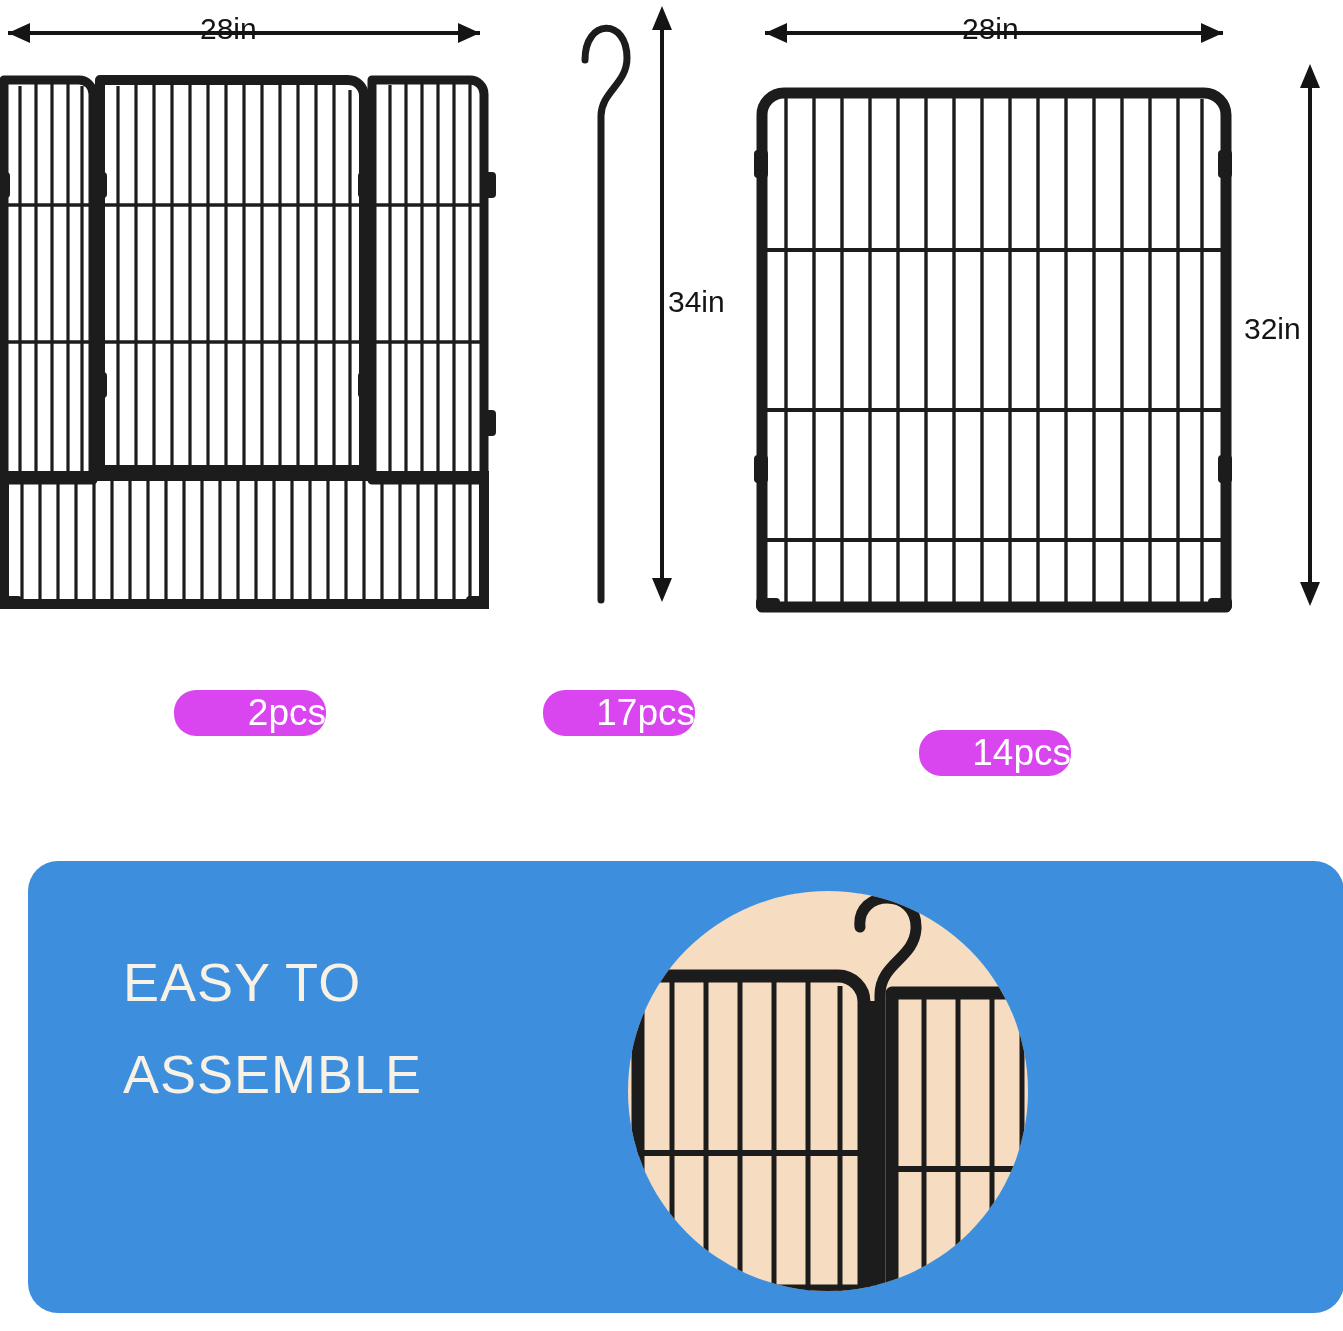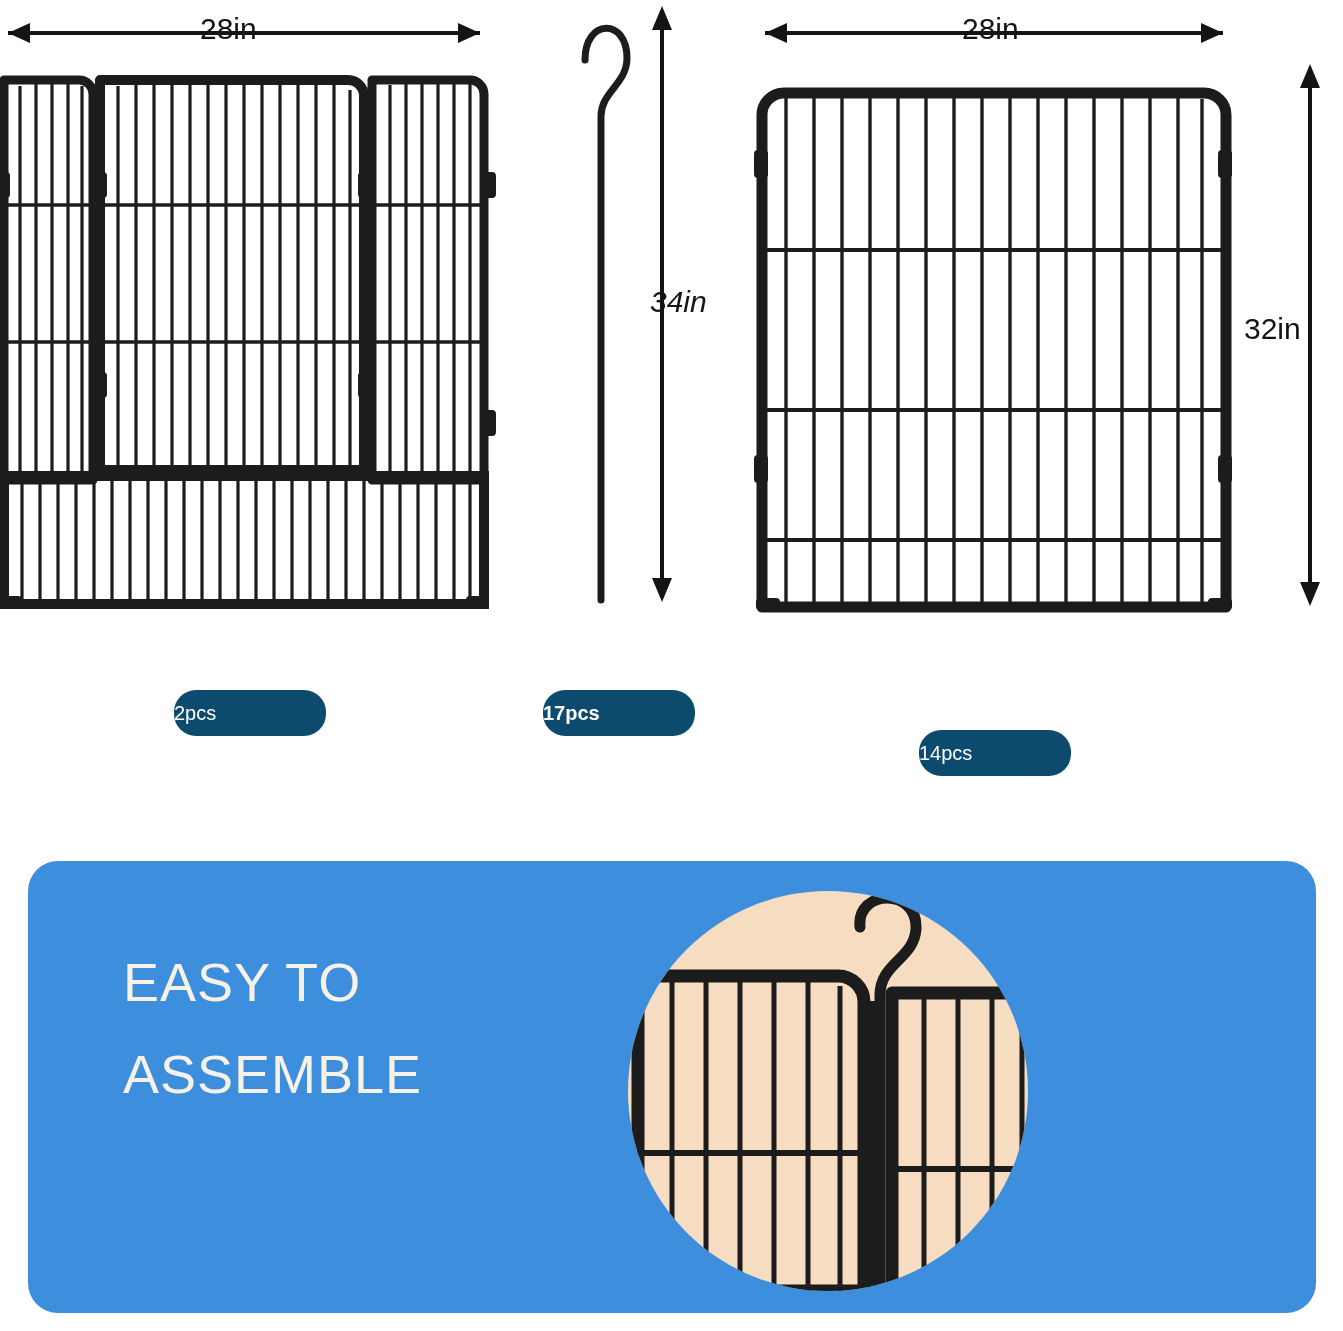--- a/index.html
+++ b/index.html
@@ -30,40 +30,41 @@
   .dim-label {
     font-size: 30px;
     color: #141414;
     font-family: "Liberation Sans", sans-serif;
     white-space: nowrap;
   }
 
   
   .badge {
     position: absolute;
-    background: #0c4a6e;
+    background: #d946ef;
     color: #ffffff;
     border-radius: 22px;
-    font-size: 20px;
+    font-size: 37px;
     line-height: 46px;
     height: 46px;
-    text-align: left;
+    text-align: right;
     font-family: "Liberation Sans", sans-serif;
   }
 
   
   .promo {
     position: absolute;
     left: 28px;
     top: 861px;
     width: 1288px;
     height: 452px;
     background: #3d8fdd;
     border-radius: 30px;
     overflow: hidden;
+    padding-left: 28px;
   }
   .promo-text {
     position: absolute;
     left: 95px;
     top: 75px;
     width: 520px;
     color: #f7f1e6;
     font-size: 54px;
     line-height: 92px;
     letter-spacing: 1px;
@@ -198,21 +199,21 @@
 
   <svg class="abs" style="left:545px; top:0px;" width="110" height="620">
     <path d="M40 60 C 40 18, 82 18, 82 58 C 82 84, 56 92, 56 116 L56 600" fill="none" stroke="#1c1c1c" stroke-width="7" stroke-linecap="round"></path>
   </svg>
 
   <svg class="abs" style="left:640px; top:0px;" width="44" height="612">
     <line x1="22" y1="14" x2="22" y2="594" stroke="#141414" stroke-width="4"></line>
     <polygon points="22,6 12,30 32,30" fill="#141414"></polygon>
     <polygon points="22,602 12,578 32,578" fill="#141414"></polygon>
   </svg>
-  <div class="abs dim-label" style="left:650px; top:285px;font-style:italic;">34in</div>
+  <div class="abs dim-label" style="left:668px; top:285px;">34in</div>
 
   <svg class="abs" style="left:755px; top:10px;" width="480" height="46">
     <line x1="10" y1="23" x2="468" y2="23" stroke="#141414" stroke-width="4"></line>
     <polygon points="10,23 32,13 32,33" fill="#141414"></polygon>
     <polygon points="468,23 446,13 446,33" fill="#141414"></polygon>
   </svg>
   <div class="abs dim-label" style="left:962px; top:12px;">28in</div>
 
   <svg class="abs" style="left:740px; top:55px;" width="510" height="560">
     <path d="M22 60 a22 22 0 0 1 22 -22 h420 a22 22 0 0 1 22 22 v492 h-464 z" fill="none" stroke="#1c1c1c" stroke-width="11" stroke-linejoin="round"></path>
@@ -256,21 +257,21 @@
 
   <svg class="abs" style="left:1288px; top:58px;" width="44" height="556">
     <line x1="22" y1="14" x2="22" y2="540" stroke="#141414" stroke-width="4"></line>
     <polygon points="22,6 12,30 32,30" fill="#141414"></polygon>
     <polygon points="22,548 12,524 32,524" fill="#141414"></polygon>
   </svg>
   <div class="abs dim-label" style="left:1244px; top:312px;">32in</div>
 
   <div class="badge" style="left:174px; top:690px; width:152px;">2pcs</div>
 
-  <div class="badge" style="left:543px; top:690px; width:152px;font-weight:bold;">17pcs</div>
+  <div class="badge" style="left:543px; top:690px; width:152px;">17pcs</div>
 
   <div class="badge" style="left:919px; top:690px; width:152px;margin-top:40px;">14pcs</div>
 
   <div class="promo">
 
     <div class="promo-text">
       <div>EASY TO</div>
       <div>ASSEMBLE</div>
     </div>
 

